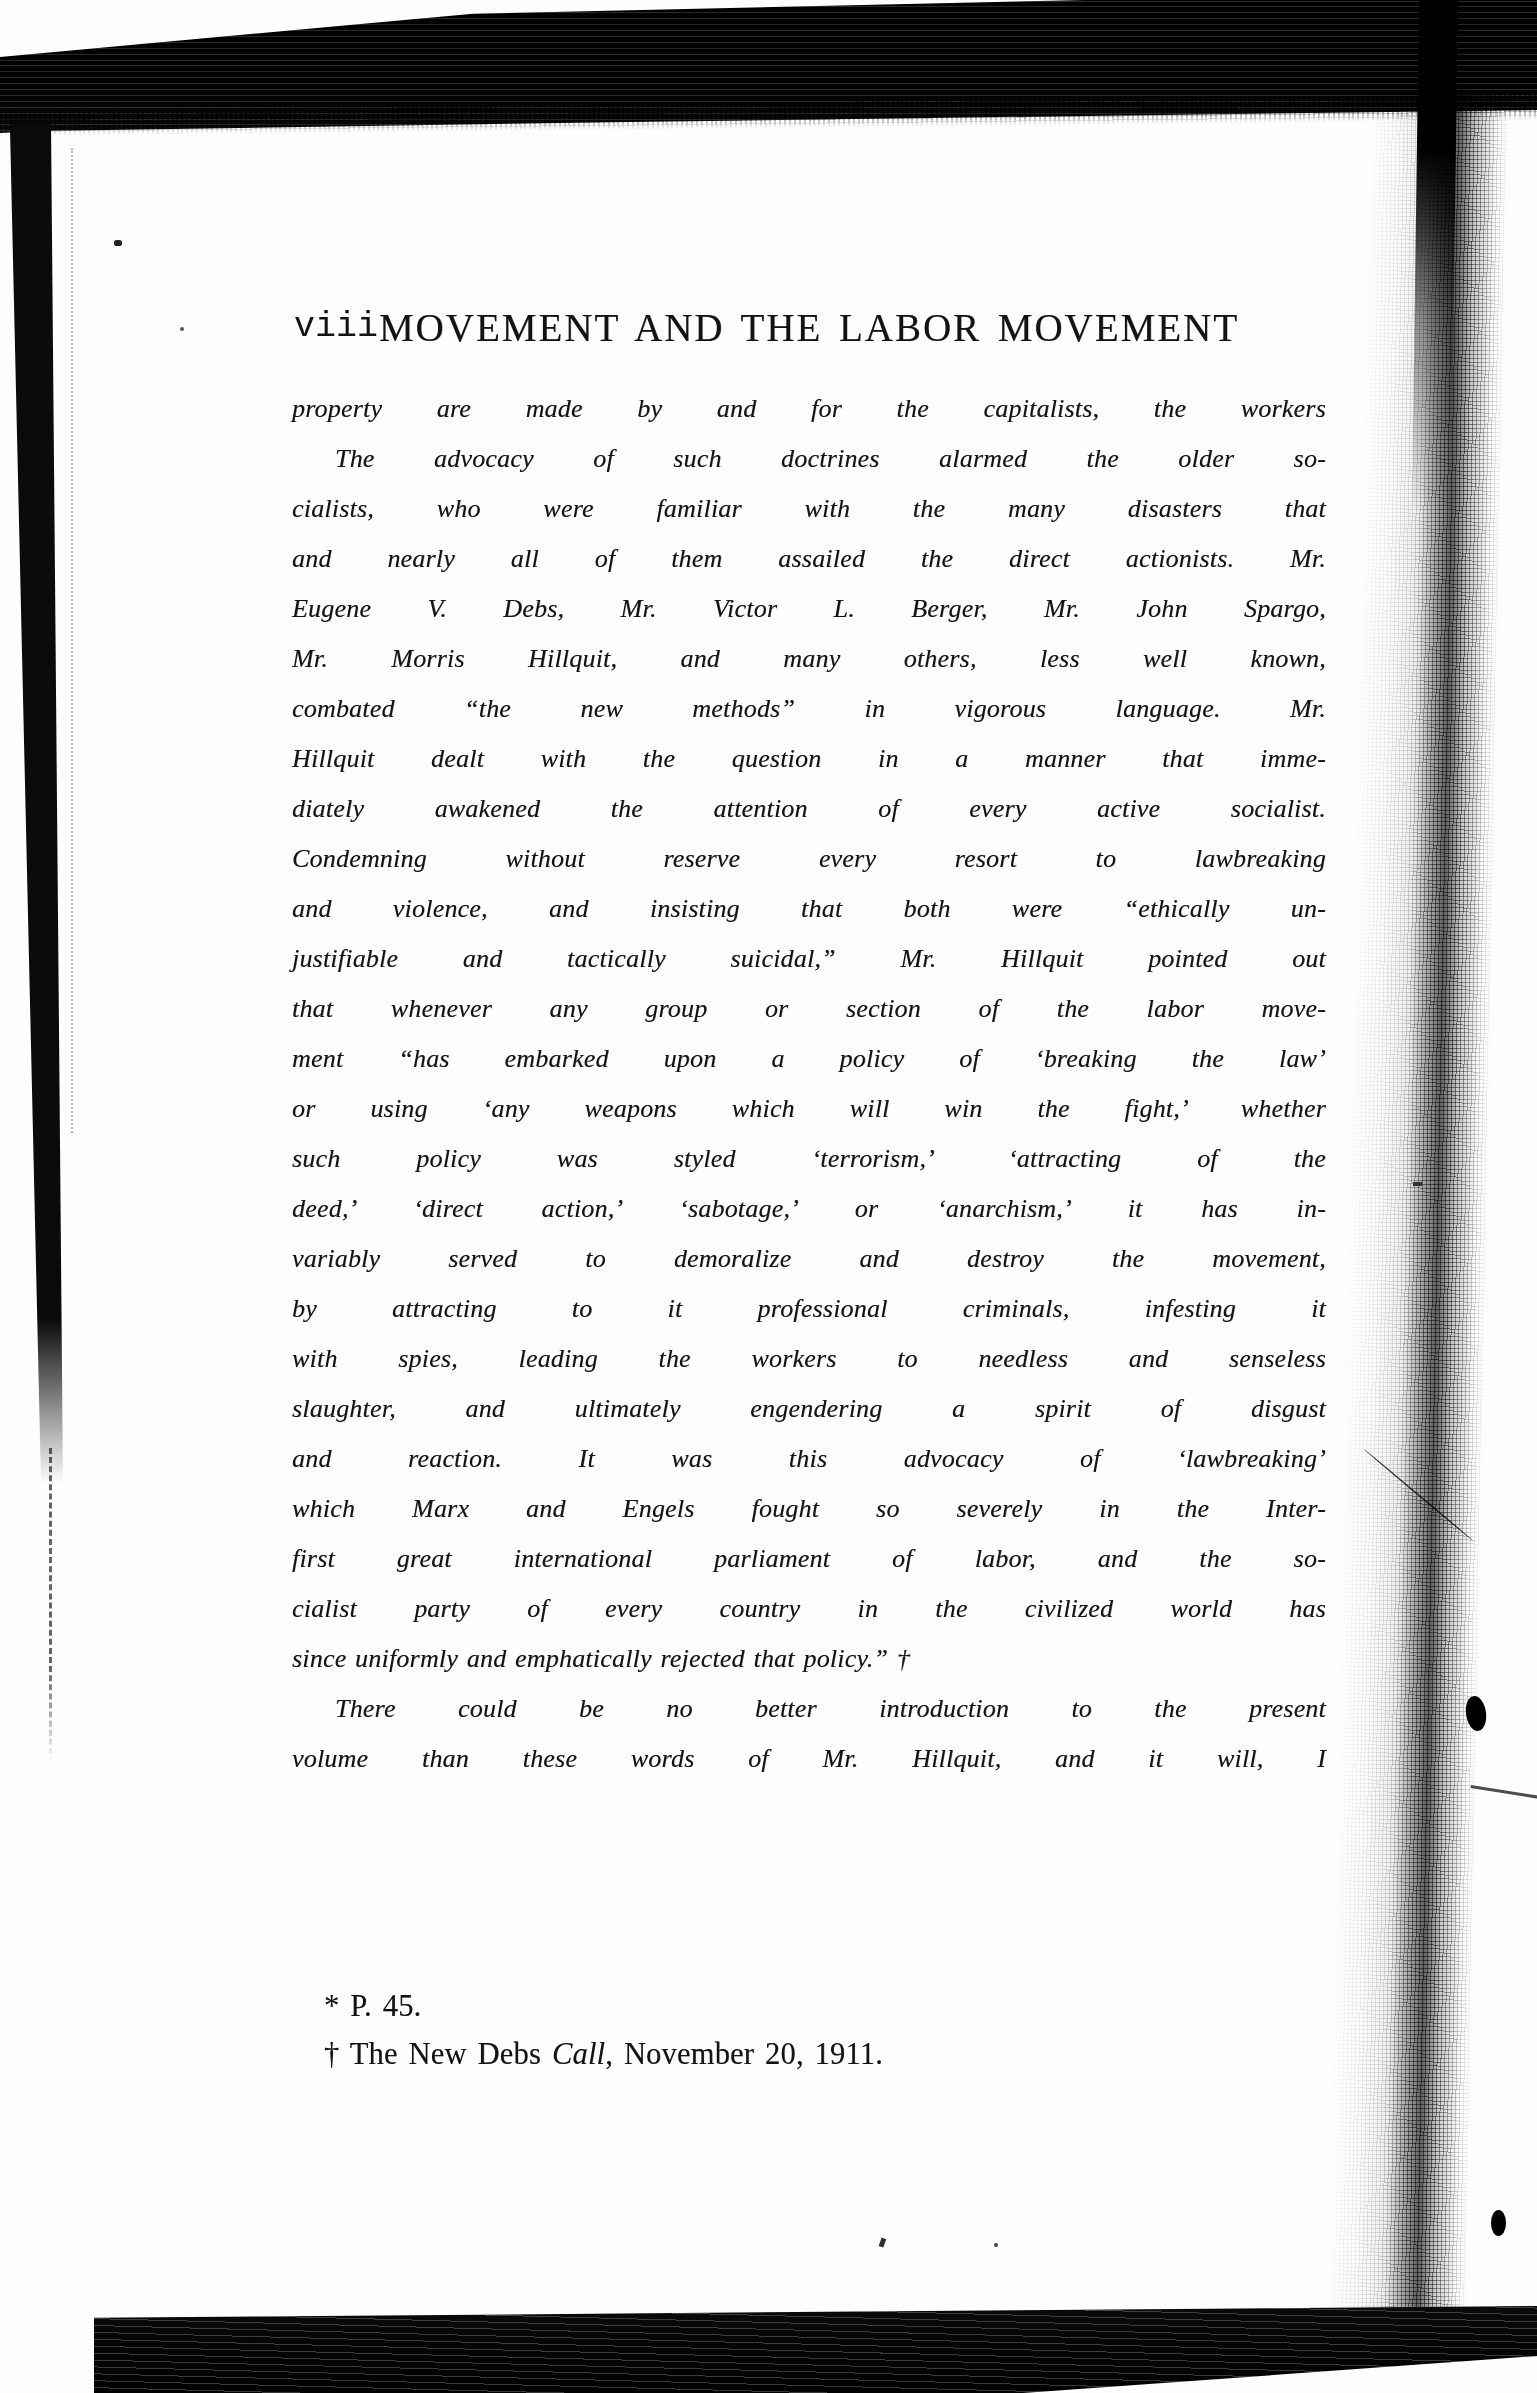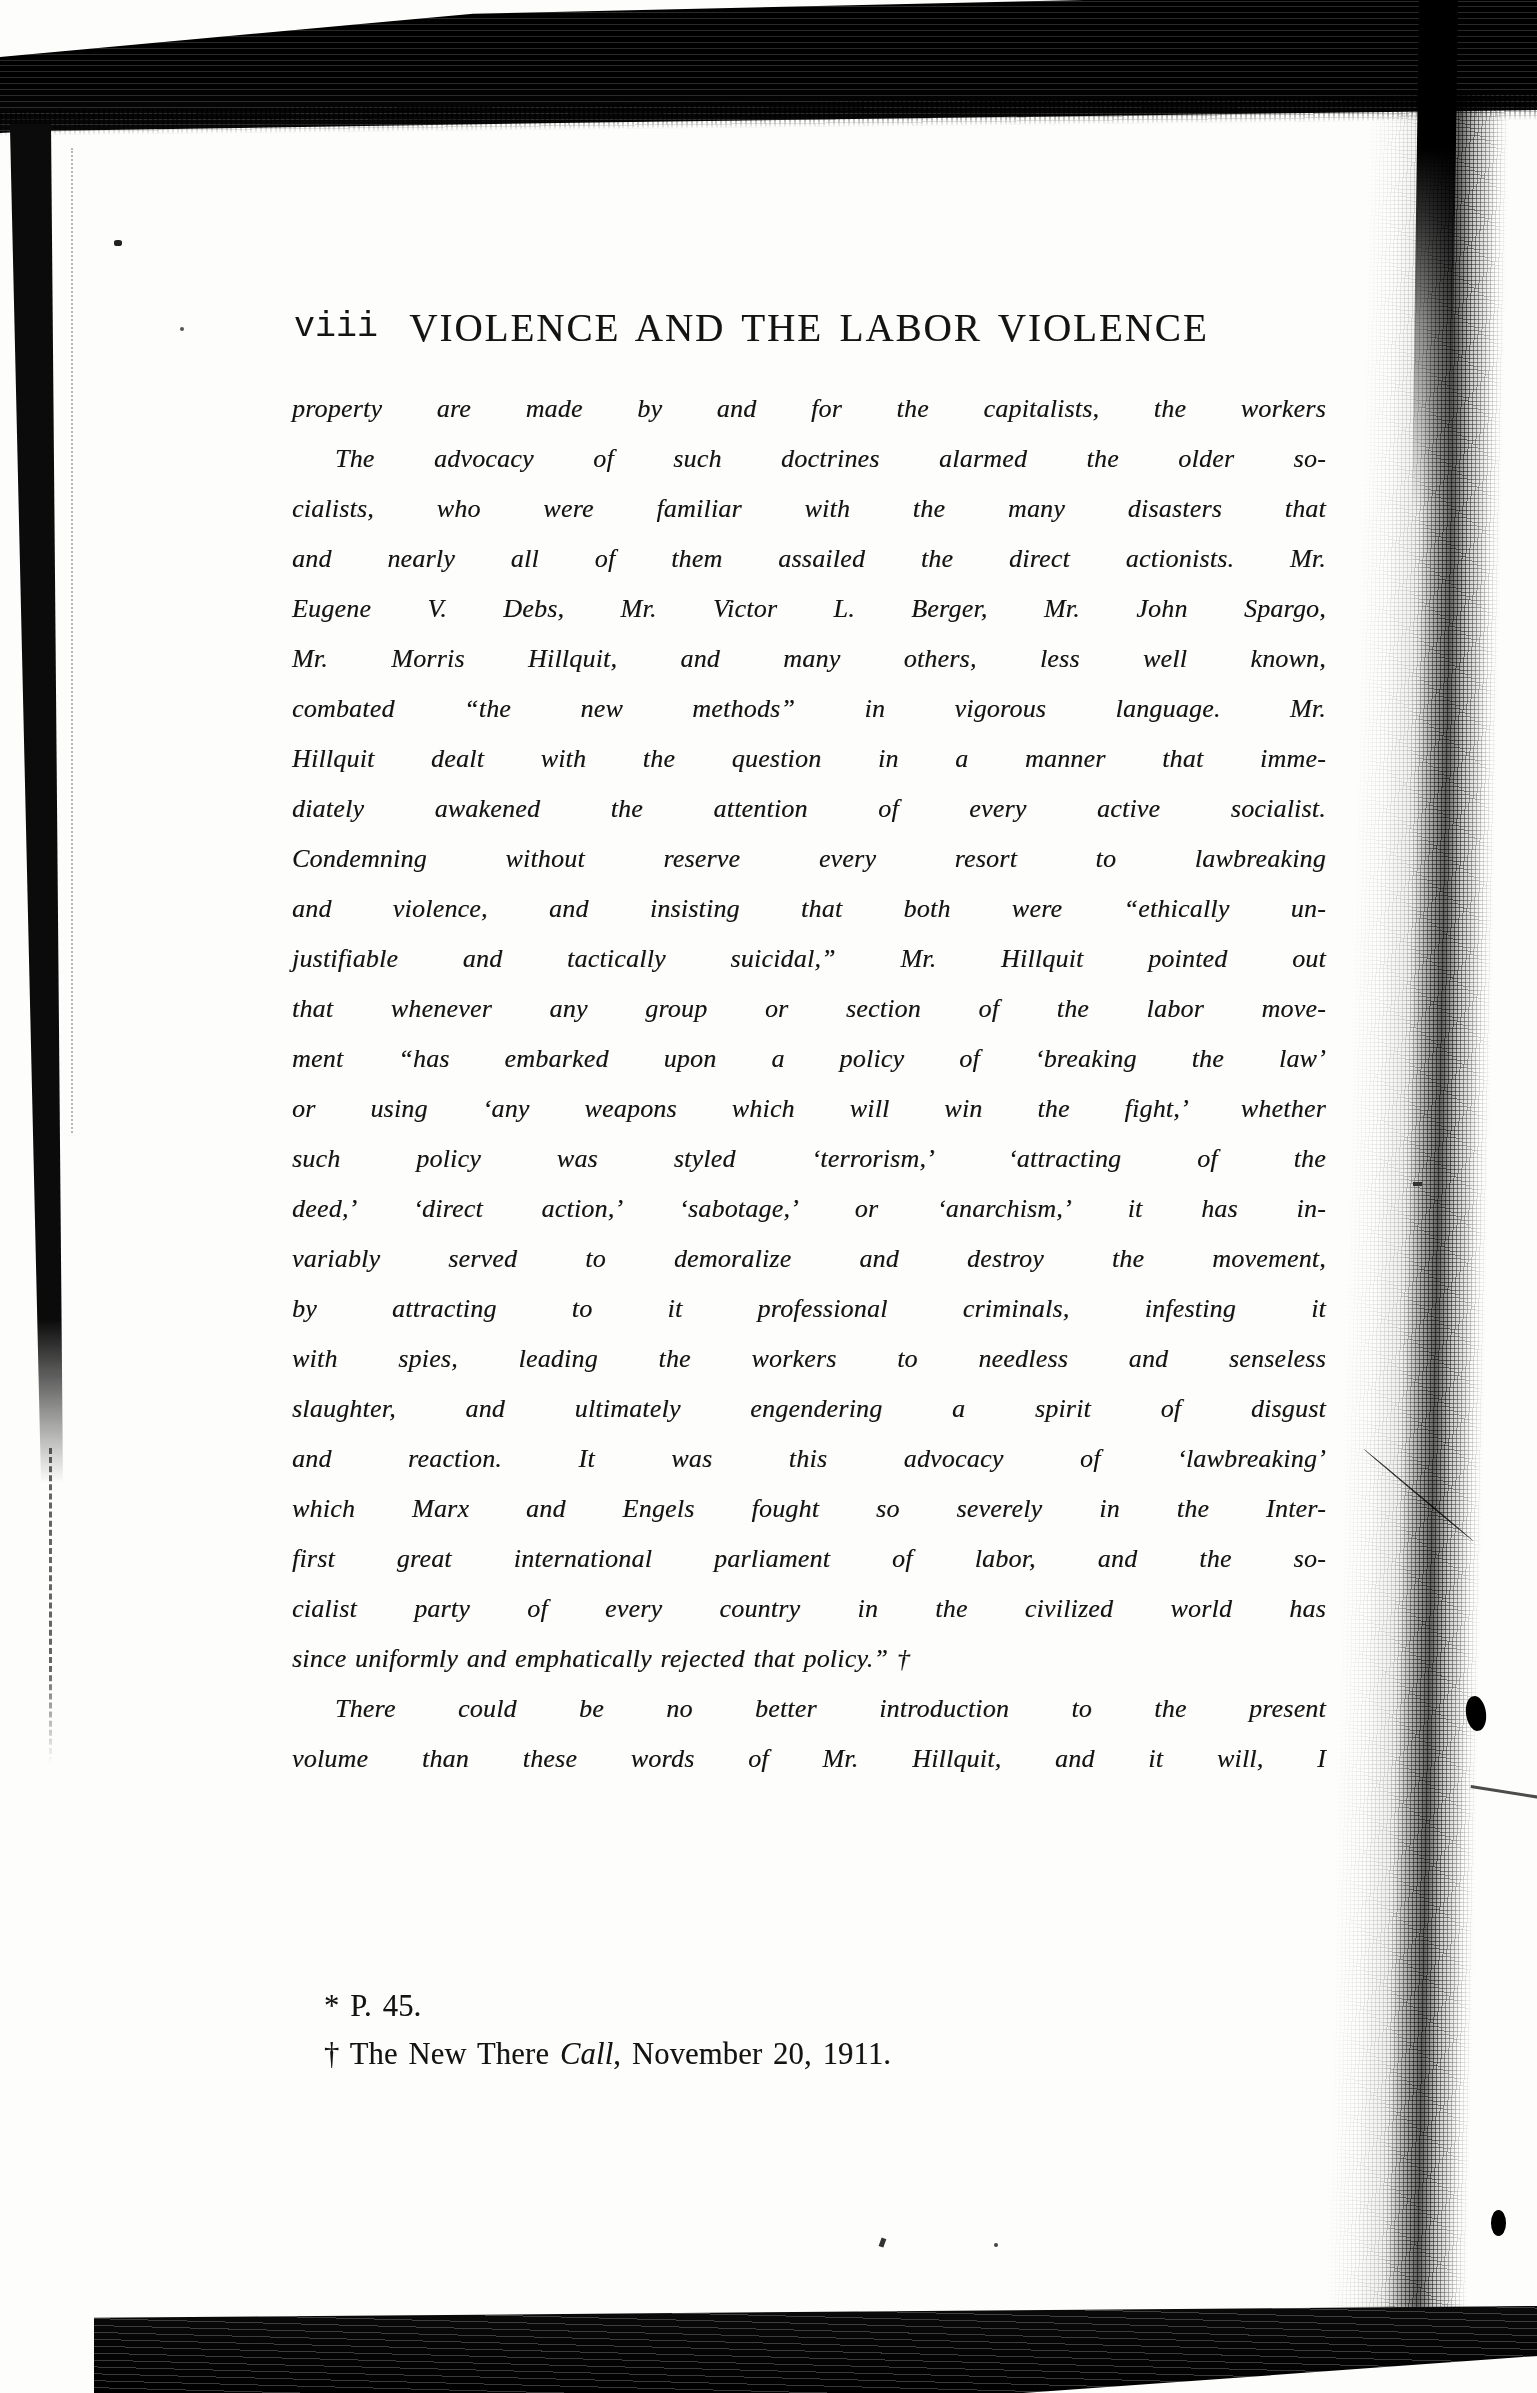--- a/index.html
+++ b/index.html
@@ -149,21 +149,21 @@
   <div class="artifact ink-blob-1"></div>
   <div class="artifact ink-blob-2"></div>
   <div class="artifact speck-1"></div>
   <div class="artifact speck-2"></div>
   <div class="artifact speck-3"></div>
   <div class="artifact speck-4"></div>
   <div class="artifact speck-5"></div>
 
   <div class="page-header">
     <span class="folio">viii</span>
-    <div class="running-title">VIOLENCE AND THE LABOR VIOLENCE</div>
+    <div class="running-title">MOVEMENT AND THE LABOR MOVEMENT</div>
   </div>
 
   <div class="body-text">
       <div class="para">
         <div class="line">property are made by and for the capitalists, the workers</div>
       </div>
       <div class="para">
         <div class="line indent">The advocacy of such doctrines alarmed the older so-</div>
         <div class="line">cialists, who were familiar with the many disasters that</div>
         <div class="line">and nearly all of them assailed the direct actionists.  Mr.</div>
@@ -191,17 +191,17 @@
         <div class="line last">since uniformly and emphatically rejected that policy.” †</div>
       </div>
       <div class="para">
         <div class="line indent">There could be no better introduction to the present</div>
         <div class="line">volume than these words of Mr. Hillquit, and it will, I</div>
       </div>
     </div>
 
   <div class="footnotes">
       <div class="fn-line"><span>* P. 45.</span></div>
-      <div class="fn-line"><span>† The New There </span><em>Call</em><span>, November 20, 1911.</span></div>
+      <div class="fn-line"><span>† The New Debs </span><em>Call</em><span>, November 20, 1911.</span></div>
     </div>
 
 </div>
 
 
 </body></html>

